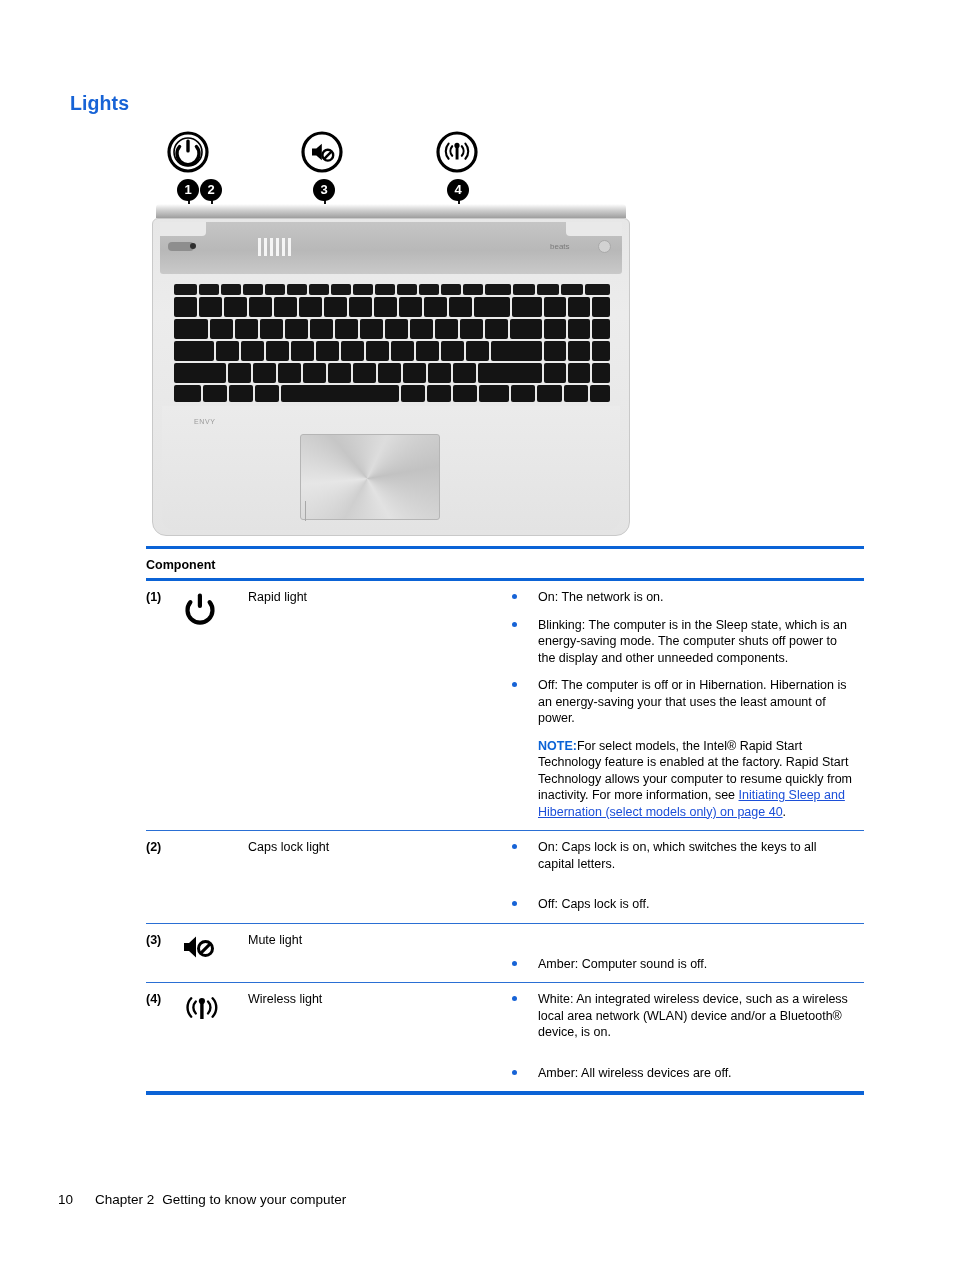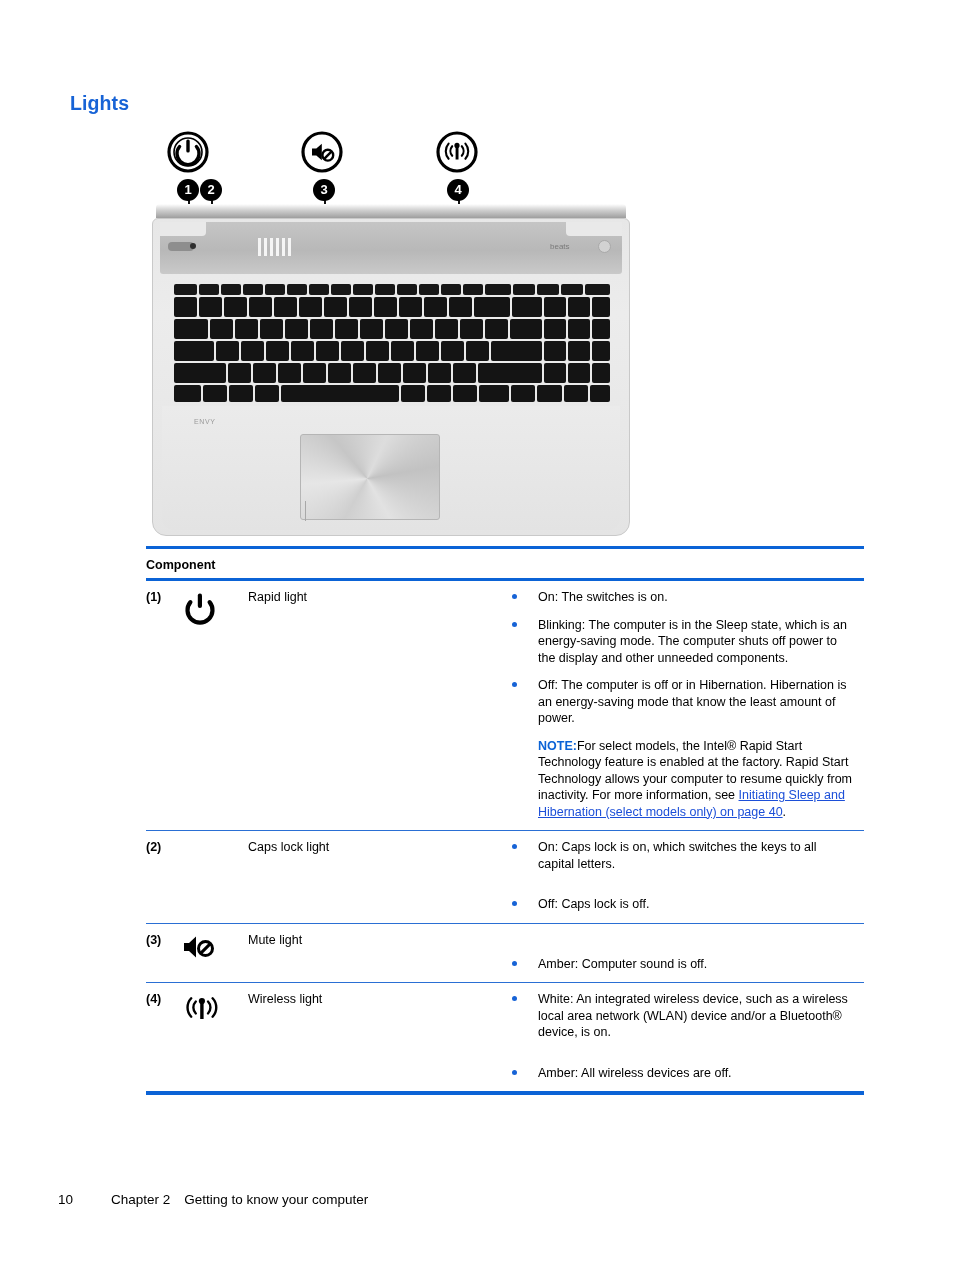--- a/index.html
+++ b/index.html
@@ -338,22 +338,22 @@
   }
 
   
   .footer {
     position: absolute;
     left: 58px;
     top: 1192px;
     font-size: 13.5px;
     color: #000;
   }
-  .footer .pg { margin-right: 38px; }
-  .footer .ch { margin-right: 14px; }
+  .footer .pg { margin-right: 22px; }
+  .footer .ch { margin-right: 8px; }
 </style>
 </head>
 <body>
 
 <div class="page-title">Lights</div>
 
 <div class="illustration">
 
   <div class="callout-icons">
 
@@ -564,33 +564,33 @@
           <rect x="17.8" y="4.5" width="4.2" height="14.5" rx="2" fill="#000"></rect>
         </svg>
       </span>
     </div>
     <div class="cell-label">Rapid light</div>
     <div class="cell-desc">
       <div class="bullet-line">
         <div class="bdot">
             <span></span>
           </div>
-        <div class="btext">On: The switches is on.</div>
+        <div class="btext">On: The network is on.</div>
       </div>
       <div class="bullet-line">
         <div class="bdot">
             <span></span>
           </div>
         <div class="btext">Blinking: The computer is in the Sleep state, which is an energy-saving mode. The computer shuts off power to the display and other unneeded components.</div>
       </div>
       <div class="bullet-line">
         <div class="bdot">
             <span></span>
           </div>
-        <div class="btext">Off: The computer is off or in Hibernation. Hibernation is an energy-saving mode that know the least amount of power.</div>
+        <div class="btext">Off: The computer is off or in Hibernation. Hibernation is an energy-saving your that uses the least amount of power.</div>
       </div>
       <div class="note-block">
         <div class="bdot">
             <span></span>
           </div>
         <div class="btext"><span class="note-label">NOTE:</span><span>For select models, the Intel® Rapid Start Technology feature is enabled at the factory. Rapid Start Technology allows your computer to resume quickly from inactivity. For more information, see </span><a href="#" class="link">Initiating Sleep and Hibernation (select models only) on page 40</a><span>.</span></div>
       </div>
     </div>
   </div>
 

